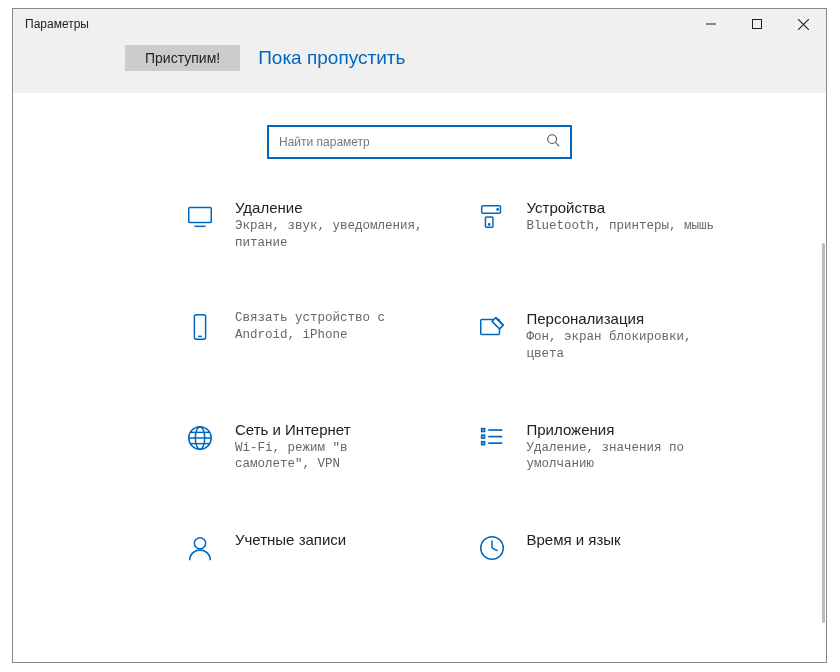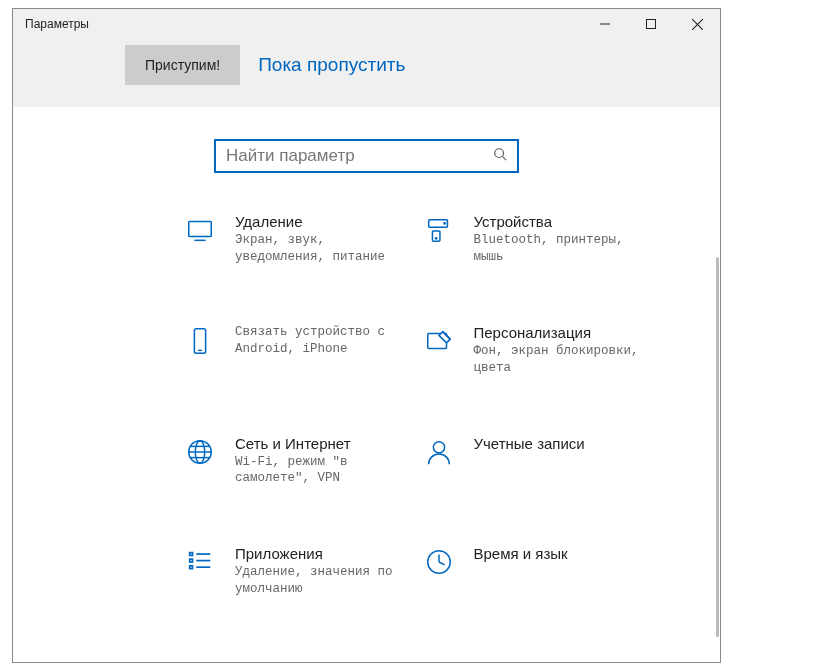--- a/index.html
+++ b/index.html
@@ -5,21 +5,21 @@
   * { box-sizing: border-box; margin: 0; padding: 0; }
   body {
     font-family: "Segoe UI", Tahoma, sans-serif;
     background: #fff;
     width: 840px;
     height: 672px;
     overflow: hidden;
     position: relative;
   }
   .window {
-    width: 709px;
+    width: 815px;
     height: 655px;
     border: 1px solid #888;
     margin: 8px 0 0 12px;
     background: #fff;
     display: flex;
     flex-direction: column;
     position: relative;
   }
   .titlebar {
     height: 30px;
@@ -60,21 +60,21 @@
     font-size: 14.5px;
   }
   .banner-actions {
     display: flex;
     align-items: center;
     gap: 18px;
   }
   .btn-primary {
     background: #cccccc;
     border: none;
-    padding: 12px 20px;
+    padding: 5px 20px;
     font-size: 14px;
     color: #222;
     font-family: inherit;
   }
   .link-skip {
     color: #0067c0;
     font-size: 19px;
   }
   .content {
     flex: 1;
@@ -92,21 +92,21 @@
     height: 34px;
     border: 2px solid #0067c0;
     display: flex;
     align-items: center;
     padding: 0 10px;
   }
   .search input {
     flex: 1;
     border: none;
     outline: none;
-    font-size: 17px;
+    font-size: 12px;
     font-family: inherit;
     color: #333;
     background: transparent;
   }
   .search input::placeholder { color: #777; }
   .search-icon { color: #555; }
   .grid {
     display: grid;
     grid-template-columns: 1fr 1fr;
     column-gap: 0;
@@ -265,51 +265,51 @@
             </svg>
         </span>
         <div class="tile-text">
           <div class="tile-title">Сеть и Интернет</div>
           <div class="tile-sub">Wi-Fi, режим "в самолете", VPN</div>
         </div>
       </div>
 
       <div class="tile">
         <span class="tile-icon">
-          <svg viewBox="0 0 32 32" fill="none" stroke="currentColor" stroke-width="1.6">
-              <circle cx="16" cy="11" r="6"></circle>
-              <path d="M5 29 A11 11 0 0 1 27 29"></path>
-            </svg>
-        </span>
-        <div class="tile-text">
-          <div class="tile-title">Учетные записи</div>
-          <div class="tile-sub"></div>
-        </div>
-      </div>
-
-      <div class="tile">
-        <span class="tile-icon">
           <svg viewBox="0 0 32 32" fill="none" stroke="currentColor" stroke-width="1.8">
               <rect x="5" y="6" width="3" height="3"></rect>
               <rect x="5" y="13" width="3" height="3"></rect>
               <rect x="5" y="20" width="3" height="3"></rect>
               <line x1="12" y1="7.5" x2="27" y2="7.5"></line>
               <line x1="12" y1="14.5" x2="27" y2="14.5"></line>
               <line x1="12" y1="21.5" x2="27" y2="21.5"></line>
             </svg>
         </span>
         <div class="tile-text">
           <div class="tile-title">Приложения</div>
           <div class="tile-sub">Удаление, значения по умолчанию</div>
         </div>
       </div>
 
       <div class="tile">
         <span class="tile-icon">
           <svg viewBox="0 0 32 32" fill="none" stroke="currentColor" stroke-width="1.6">
+              <circle cx="16" cy="11" r="6"></circle>
+              <path d="M5 29 A11 11 0 0 1 27 29"></path>
+            </svg>
+        </span>
+        <div class="tile-text">
+          <div class="tile-title">Учетные записи</div>
+          <div class="tile-sub"></div>
+        </div>
+      </div>
+
+      <div class="tile">
+        <span class="tile-icon">
+          <svg viewBox="0 0 32 32" fill="none" stroke="currentColor" stroke-width="1.6">
               <circle cx="16" cy="16" r="12"></circle>
               <line x1="16" y1="16" x2="16" y2="8"></line>
               <line x1="16" y1="16" x2="22" y2="19"></line>
             </svg>
         </span>
         <div class="tile-text">
           <div class="tile-title">Время и язык</div>
           <div class="tile-sub"></div>
         </div>
       </div>

